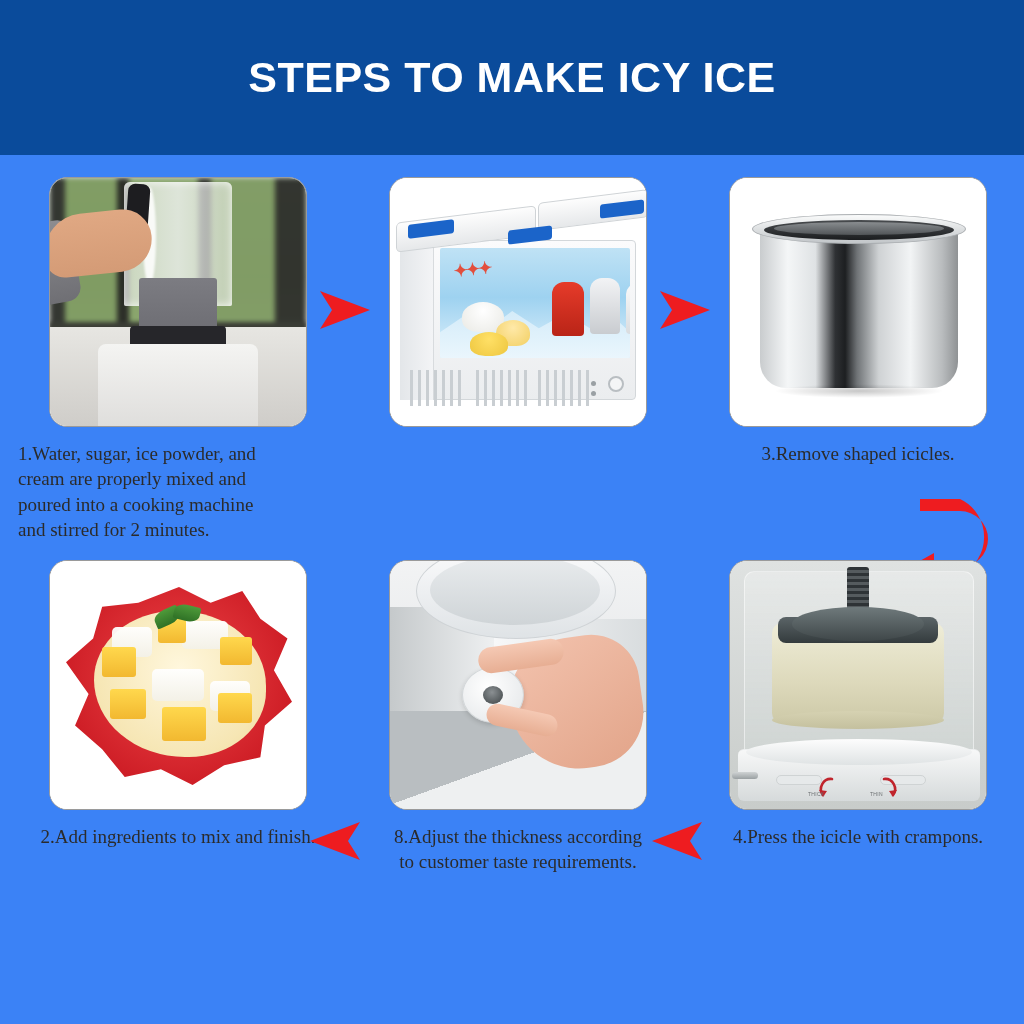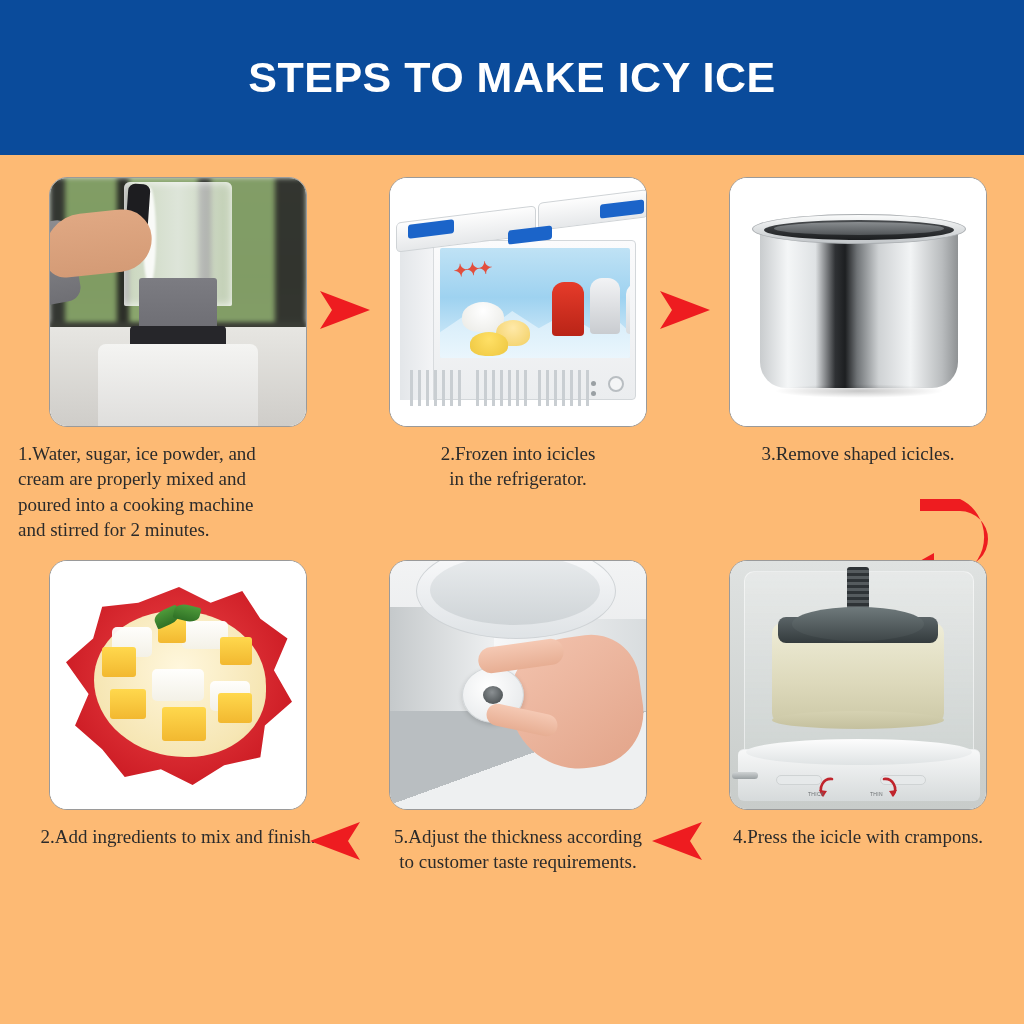--- a/index.html
+++ b/index.html
@@ -3,21 +3,21 @@
 <meta charset="utf-8">
 <title>Steps To Make Icy Ice</title>
 <style>
   * { box-sizing: border-box; margin: 0; padding: 0; }
   html, body {
     width: 1024px; height: 1024px;
     background: #ffffff;
     font-family: "Liberation Sans", sans-serif;
     overflow: hidden;
   }
-  .page { position: relative; width: 1024px; height: 1024px; background:#fdba74; }
+  .page { position: relative; width: 1024px; height: 1024px; background:#3b82f6; }
 
   
   .header {
     position: absolute; left: 0; top: 0; width: 1024px; height: 155px;
     background: #0a4b9b;
     display: flex; align-items: center; justify-content: center;
   }
   .header-title {
     color: #ffffff;
     font-size: 43px;
@@ -280,22 +280,20 @@
               <div class="fz-mach-w"></div>
             </div>
             <div class="fz-vent fz-v1"></div>
             <div class="fz-vent fz-v2"></div>
             <div class="fz-vent fz-v3"></div>
             <div class="fz-dot"></div>
             <div class="fz-dot2"></div>
             <div class="fz-knob"></div>
           </div>
         </div>
-        <div class="caption cap-center">2.Frozen into icicles
-in the refrigerator.</div>
       </div>
 
       <div class="arrow" style="left:658px; top:110px;">
         <svg width="56" height="46" viewBox="0 0 56 46" aria-hidden="true">
           <path d="M2 4 L52 23 L2 42 L14 23 Z" fill="#ee1c20"></path>
         </svg>
       </div>
 
       <div class="cell col-3">
         <div class="photo-card">
@@ -361,21 +359,21 @@
             <div class="kn-arc kn-a1">❰</div>
             <div class="kn-arc kn-a2">❱</div>
             <div class="kn-hand"></div>
             <div class="kn-knob">
               <div class="kn-hole"></div>
             </div>
             <div class="kn-finger1"></div>
             <div class="kn-finger2"></div>
           </div>
         </div>
-        <div class="caption cap-center">5.Adjust the thickness according
+        <div class="caption cap-center">8.Adjust the thickness according
 to customer taste requirements.</div>
       </div>
 
       <div class="arrow" style="left:648px; top:258px;">
         <svg width="56" height="46" viewBox="0 0 56 46" aria-hidden="true">
           <path d="M54 4 L4 23 L54 42 L42 23 Z" fill="#ee1c20"></path>
         </svg>
       </div>
 
       <div class="cell col-3">

